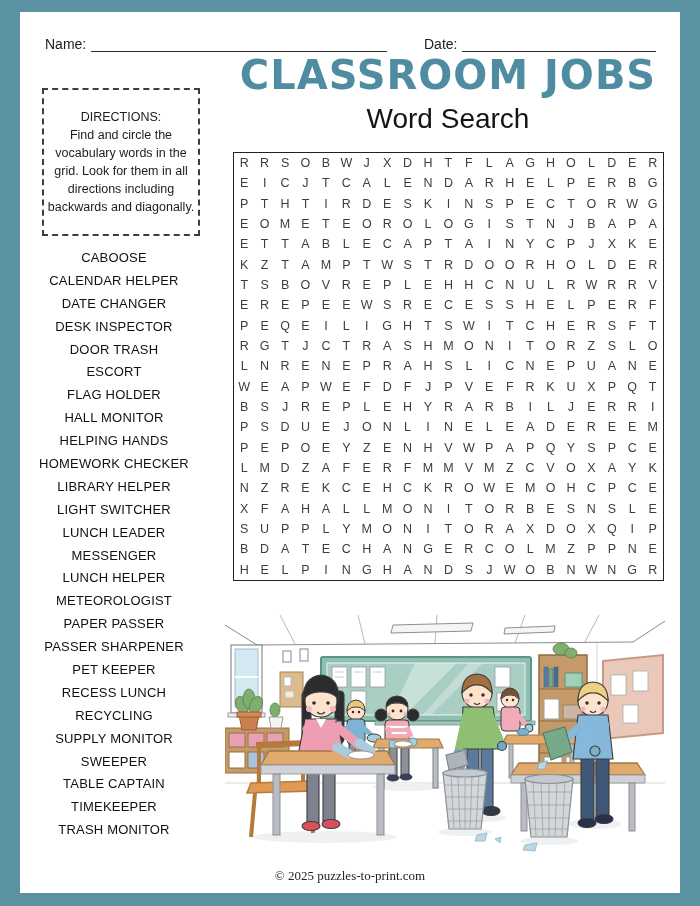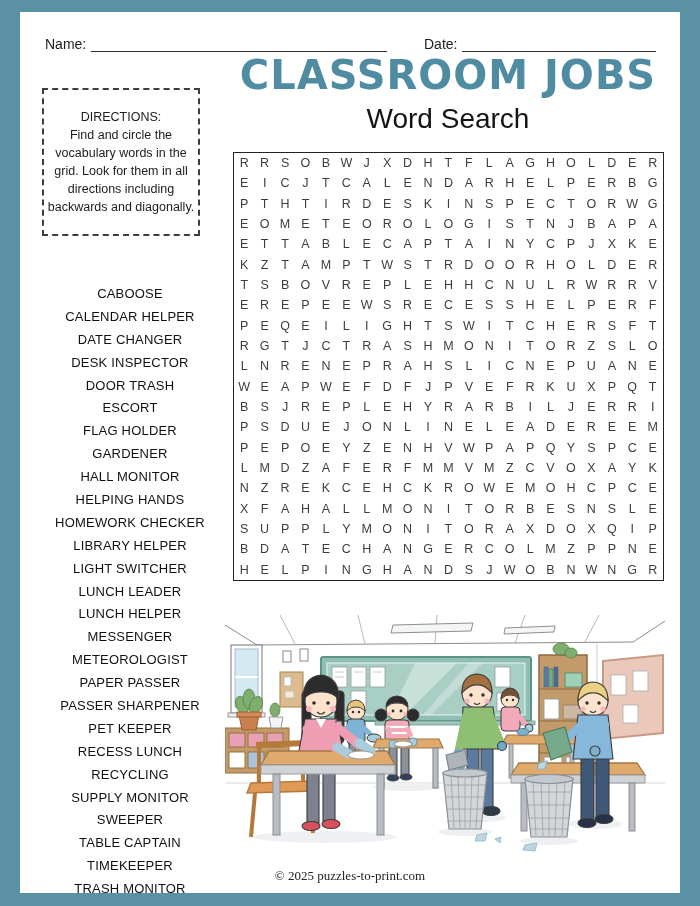--- a/index.html
+++ b/index.html
@@ -22,21 +22,21 @@
   .subtitle{position:absolute;left:238px;top:103px;width:420px;text-align:center;
          font-size:28px;font-weight:500;color:#141414;}
 
   
   .directions{position:absolute;left:42px;top:88px;width:150px;height:140px;
          border:2px dashed #3d3d3d;display:flex;flex-direction:column;justify-content:center;
          text-align:center;font-size:12.5px;line-height:18px;padding:2px;}
   .directions .dir-body{white-space:pre-line;}
 
   
-  .word-list{position:absolute;left:36px;top:246px;width:188px;margin-top:36px;}
+  .word-list{position:absolute;left:20px;top:246px;width:188px;}
   .word{height:22.9px;display:flex;align-items:center;justify-content:center;
         font-size:13px;letter-spacing:.2px;color:#111;}
 
   
   .wsgrid{position:absolute;left:233px;top:152px;width:429px;height:427px;
         border:1.5px solid #222;display:flex;flex-direction:column;background:#fff;}
   .grow{flex:1;display:flex;}
   .cell{flex:1;display:flex;align-items:center;justify-content:center;
         font-size:12.5px;color:#3d3d3d;}
 
@@ -70,29 +70,28 @@
   </div>
 
   <div class="word-list">
       <div class="word">CABOOSE</div>
       <div class="word">CALENDAR HELPER</div>
       <div class="word">DATE CHANGER</div>
       <div class="word">DESK INSPECTOR</div>
       <div class="word">DOOR TRASH</div>
       <div class="word">ESCORT</div>
       <div class="word">FLAG HOLDER</div>
-      <div class="word">GARDENER</div>
       <div class="word">HALL MONITOR</div>
       <div class="word">HELPING HANDS</div>
       <div class="word">HOMEWORK CHECKER</div>
       <div class="word">LIBRARY HELPER</div>
       <div class="word">LIGHT SWITCHER</div>
       <div class="word">LUNCH LEADER</div>
+      <div class="word">MESSENGER</div>
       <div class="word">LUNCH HELPER</div>
-      <div class="word">MESSENGER</div>
       <div class="word">METEOROLOGIST</div>
       <div class="word">PAPER PASSER</div>
       <div class="word">PASSER SHARPENER</div>
       <div class="word">PET KEEPER</div>
       <div class="word">RECESS LUNCH</div>
       <div class="word">RECYCLING</div>
       <div class="word">SUPPLY MONITOR</div>
       <div class="word">SWEEPER</div>
       <div class="word">TABLE CAPTAIN</div>
       <div class="word">TIMEKEEPER</div>

